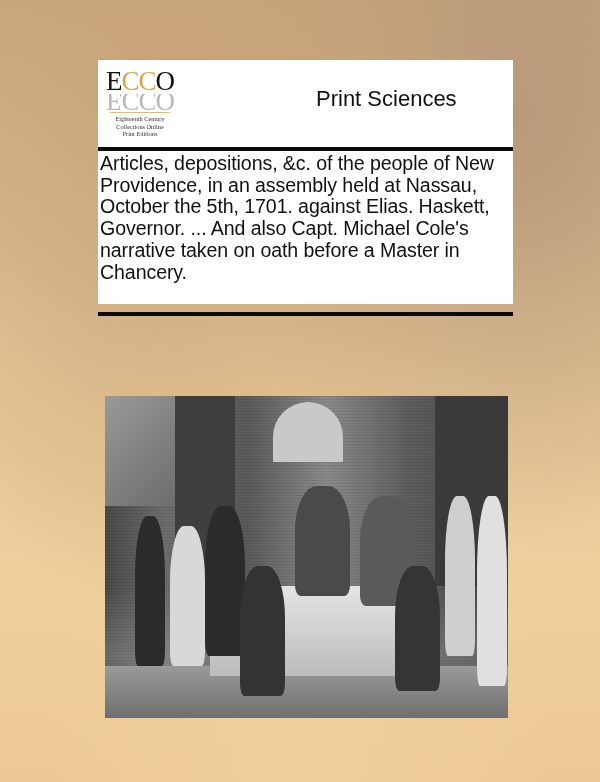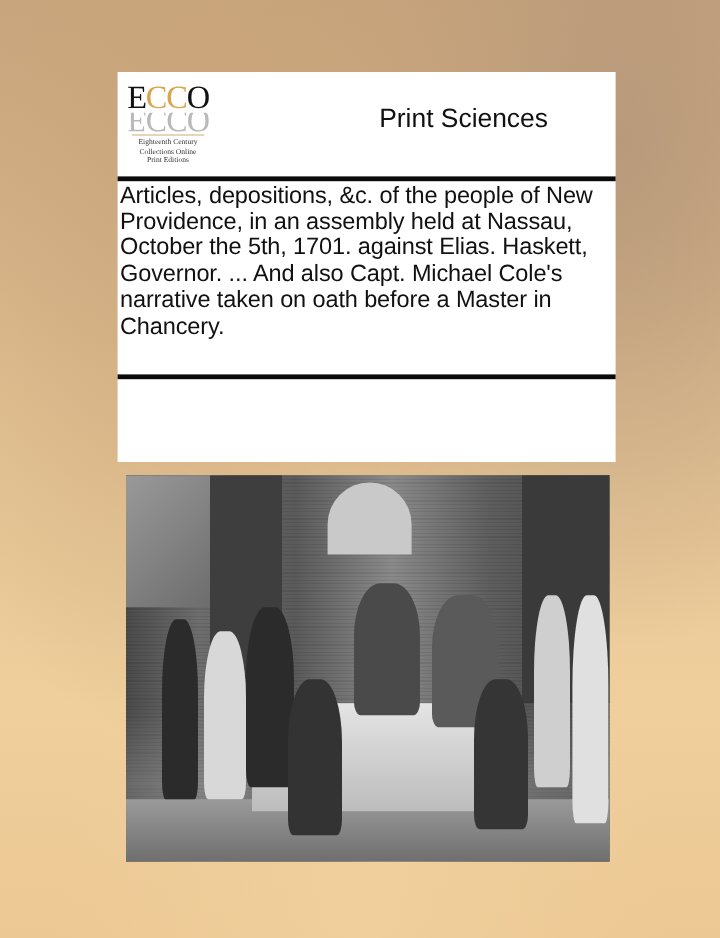--- a/index.html
+++ b/index.html
@@ -6,21 +6,21 @@
   body {
     width: 600px; height: 782px; position: relative; overflow: hidden;
     background:
       radial-gradient(ellipse at 30% 10%, #c9a47a 0%, rgba(201,164,122,0) 55%),
       radial-gradient(ellipse at 85% 15%, #b8997a 0%, rgba(184,153,122,0) 45%),
       radial-gradient(ellipse at 50% 95%, #f0cf9c 0%, rgba(240,207,156,0) 60%),
       linear-gradient(180deg, #c7a57e 0%, #e3c394 40%, #efcf9c 75%, #ecc894 100%);
     font-family: "Liberation Sans", sans-serif;
   }
   .card {
-    position: absolute; left: 98px; top: 60px; width: 415px; height: 325px;
+    position: absolute; left: 98px; top: 60px; width: 415px; height: 244px;
     background: #ffffff;
   }
   .logo {
     position: absolute; left: 8px; top: 8px; width: 68px; height: 76px;
     text-align: center;
   }
   .logo-mark {
     font-family: "Liberation Serif", serif; font-size: 27px; line-height: 26px;
     letter-spacing: -1px; color: #111;
   }

